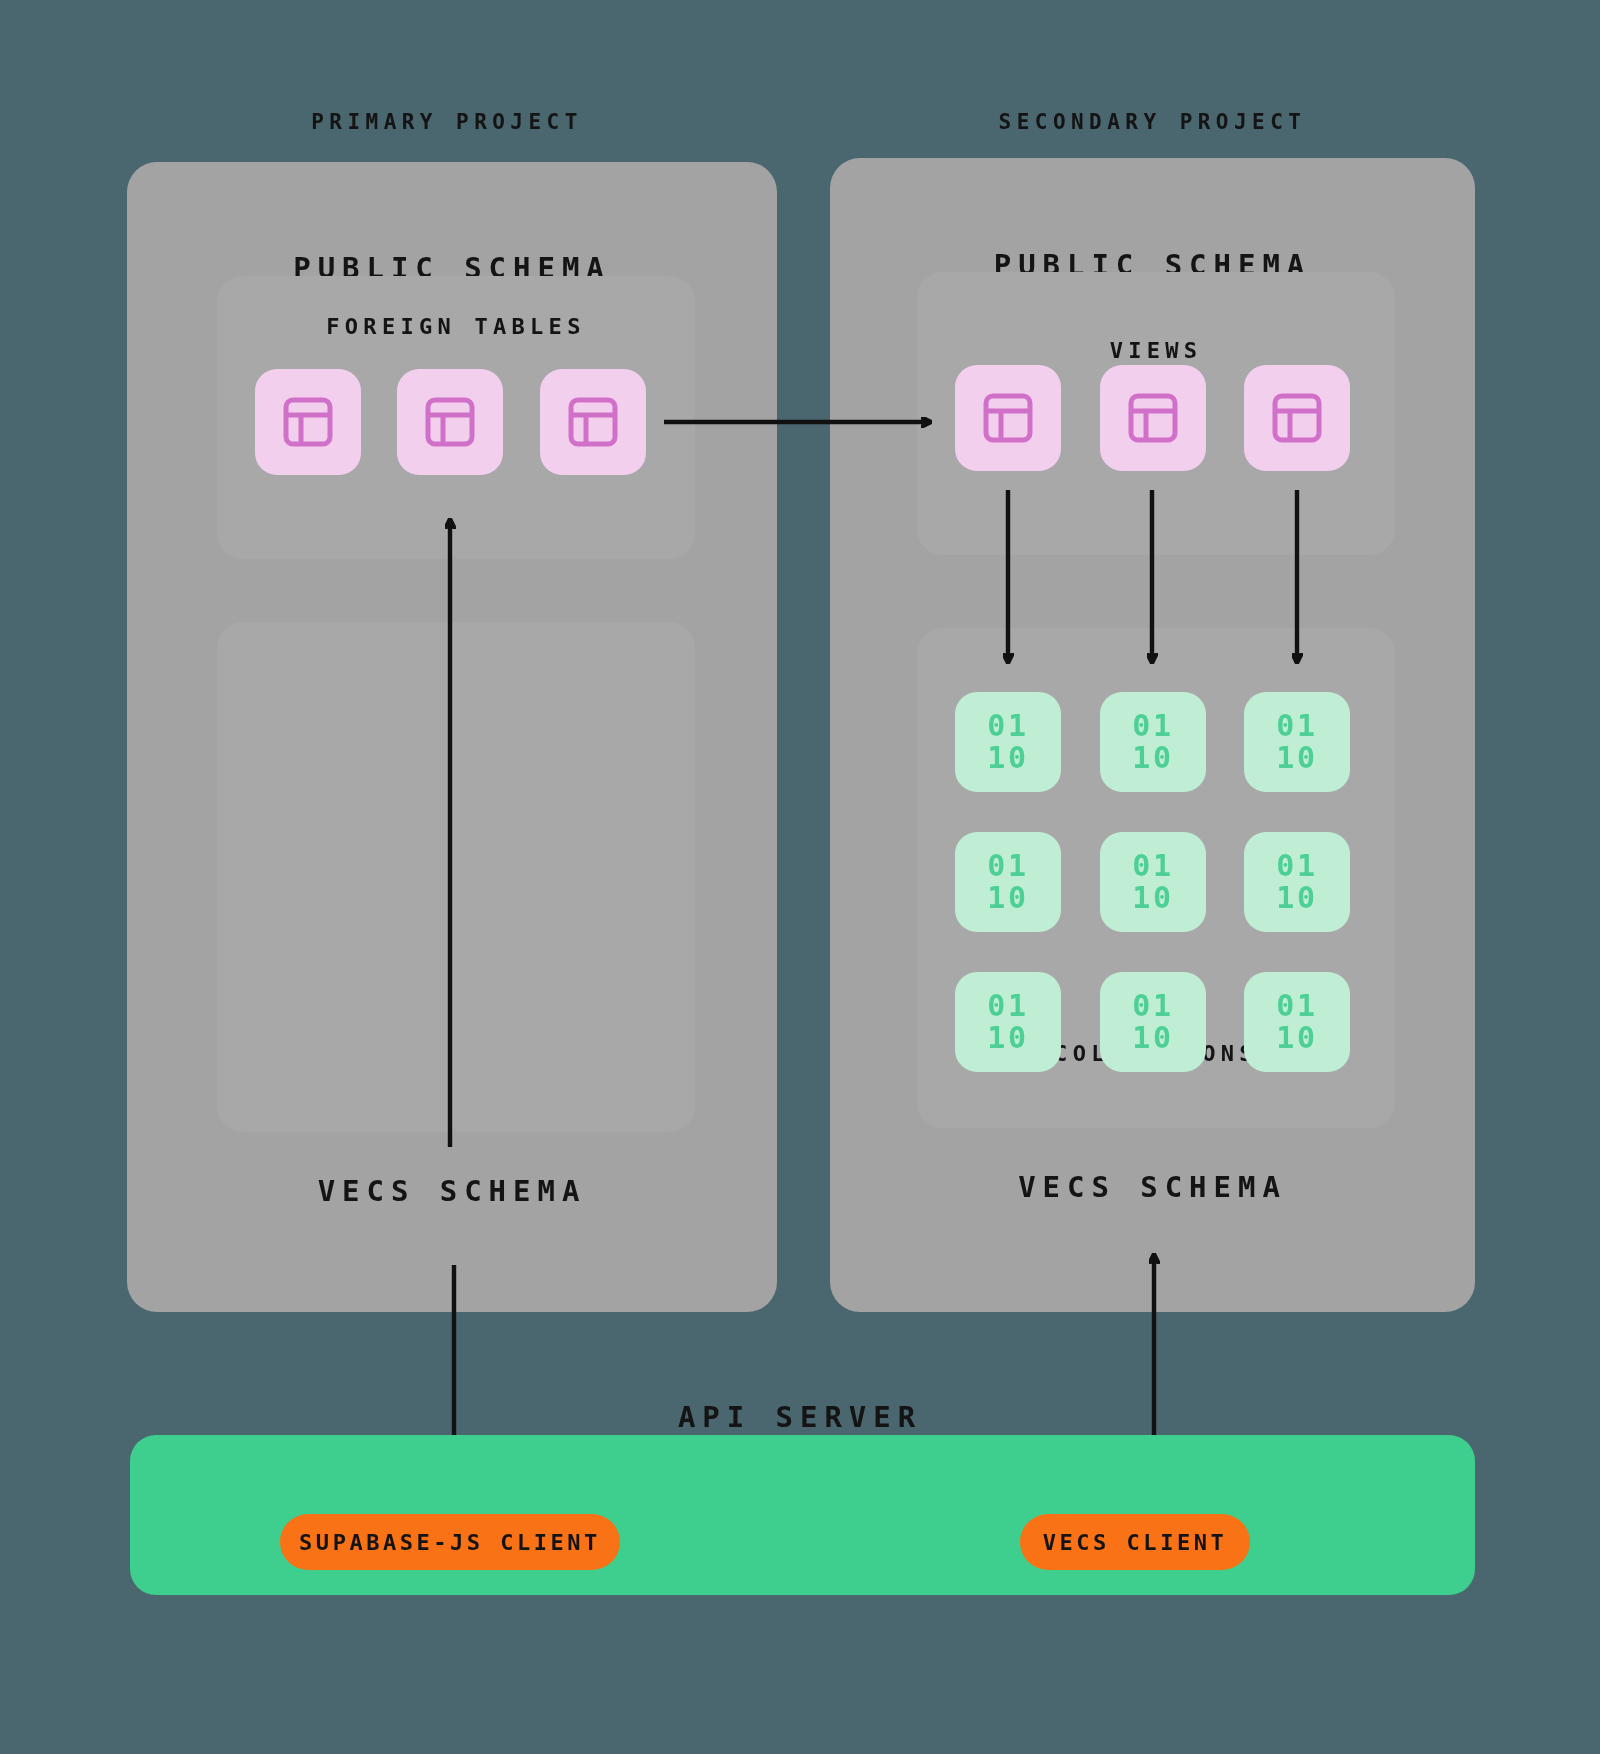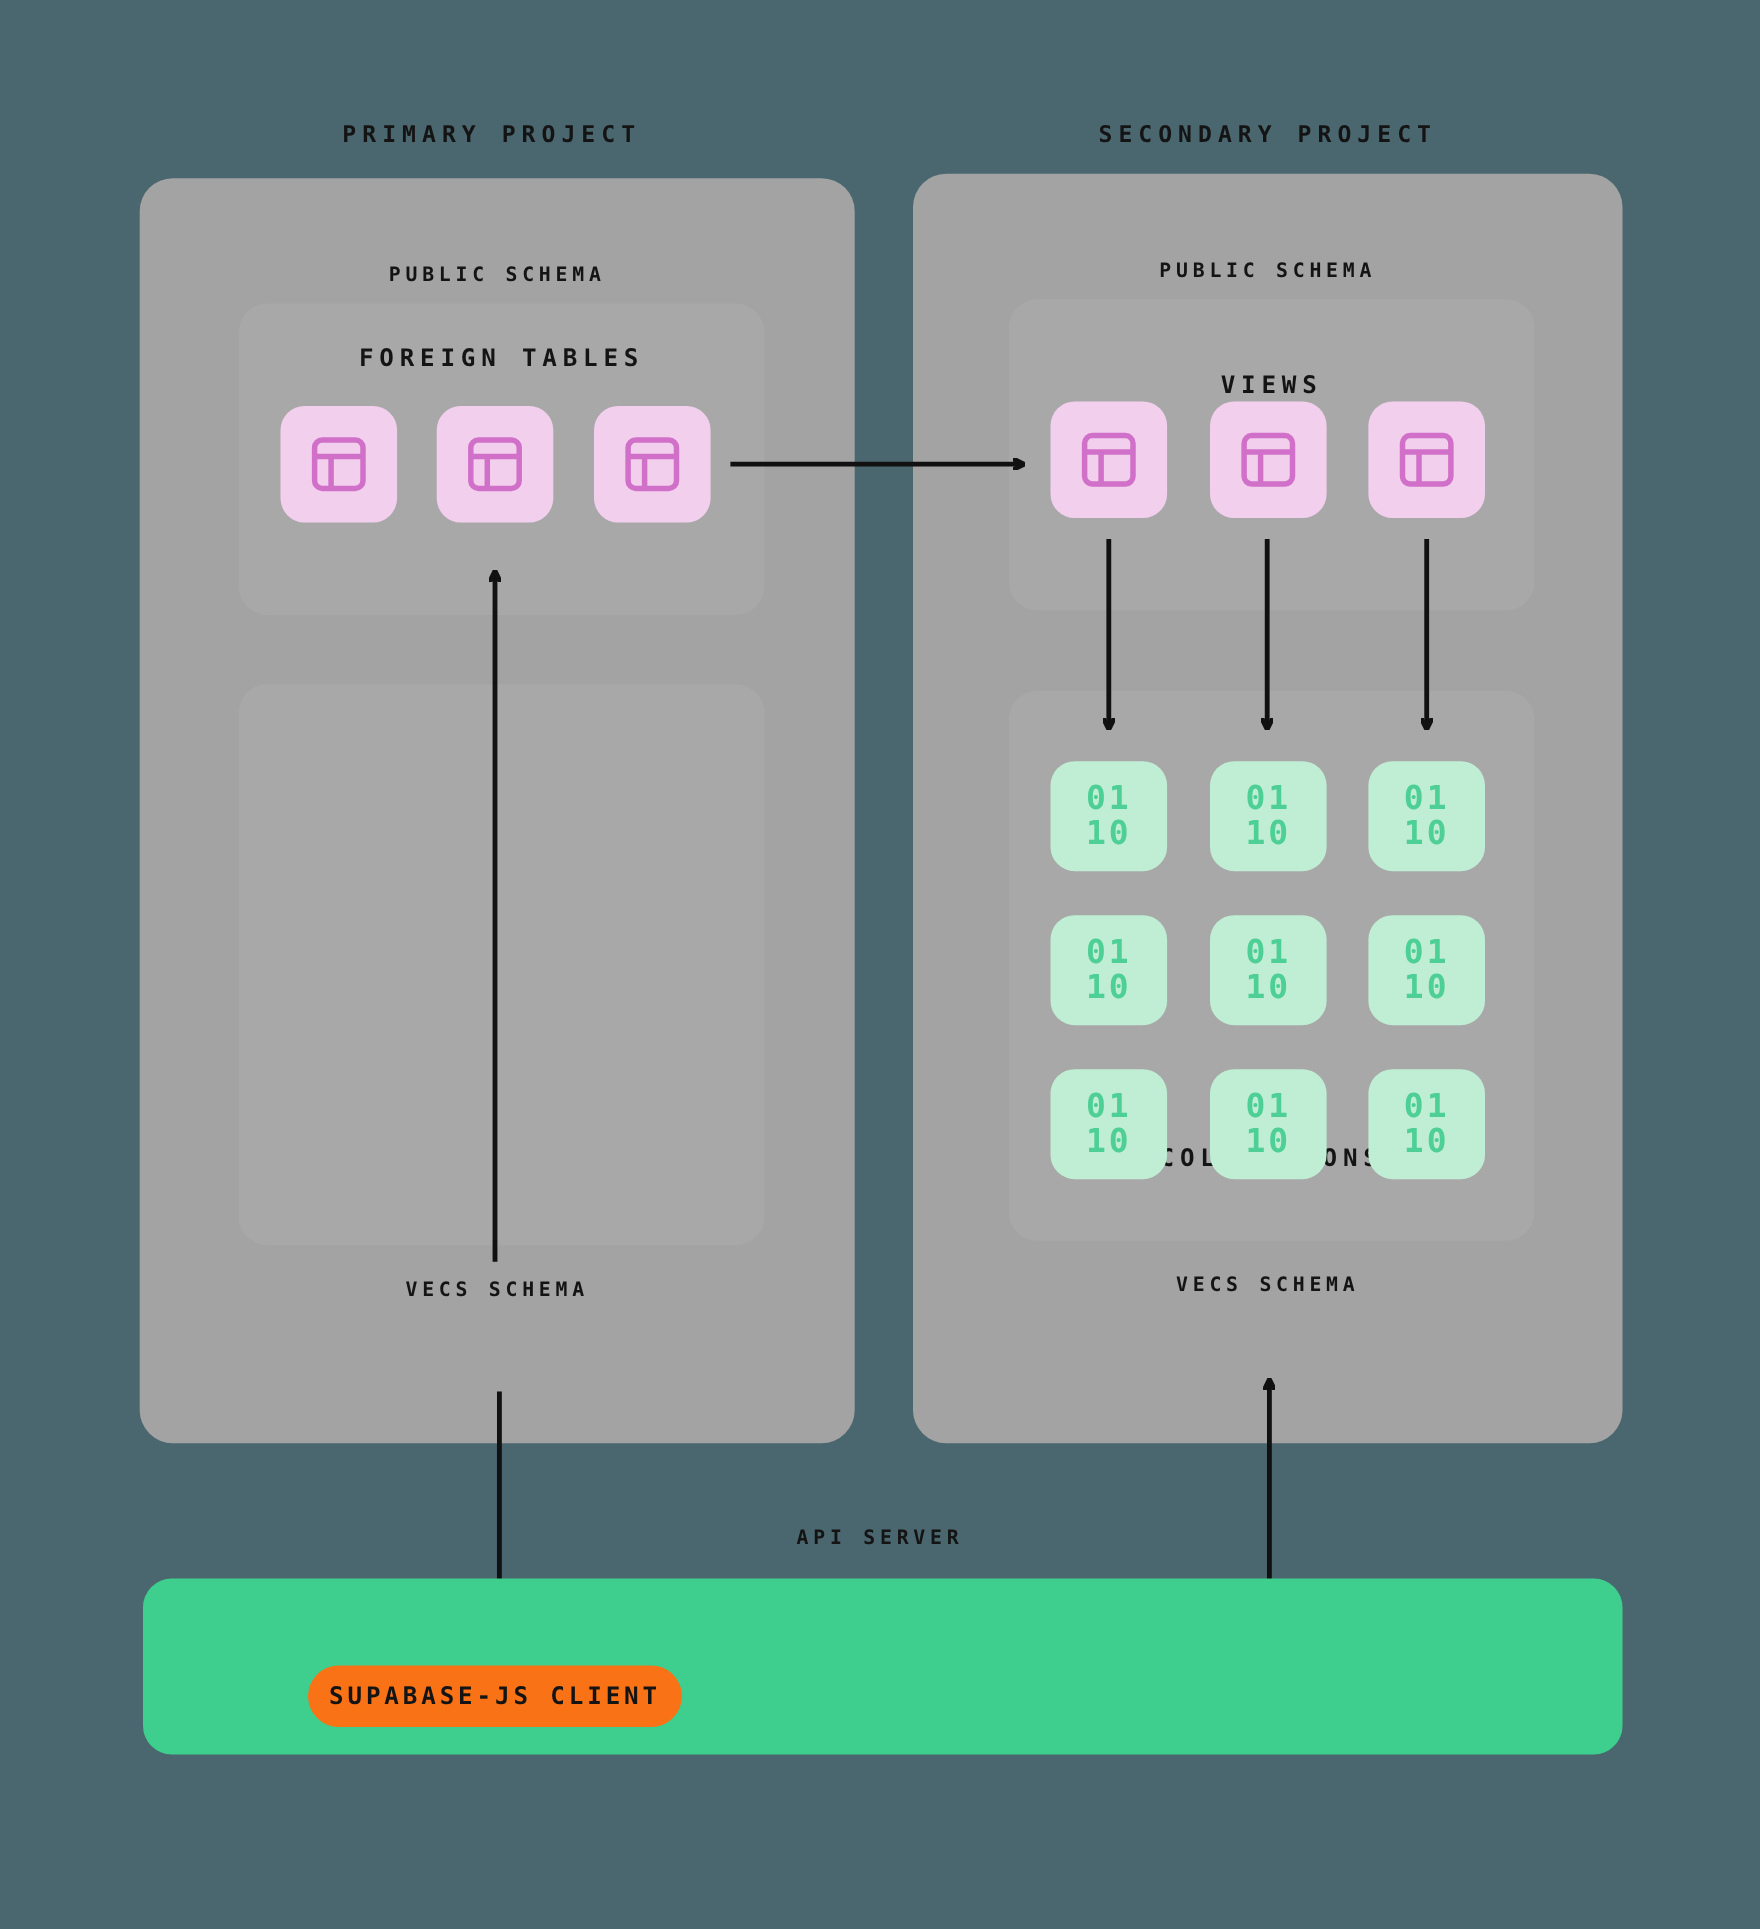--- a/index.html
+++ b/index.html
@@ -24,21 +24,21 @@
   .lbl {
     position: absolute;
     color: #141414;
     font-weight: 700;
     letter-spacing: 0.22em;
     white-space: nowrap;
     text-align: center;
     font-family: "DejaVu Sans Mono", "Liberation Mono", monospace;
   }
   .lbl-project { font-size: 21px; letter-spacing: 0.26em; }
-  .lbl-schema  { font-size: 18px; letter-spacing: 0.24em; }
+  .lbl-schema  { font-size: 29px; letter-spacing: 0.24em; margin-top: 12px; }
   .lbl-group   { font-size: 22px; letter-spacing: 0.24em; }
 
   
   .project-panel {
     position: absolute;
     background: #a3a3a3;
     border-radius: 30px;
   }
   .inner-box {
     position: absolute;
@@ -264,15 +264,16 @@
       <line x1="1154" y1="1488" x2="1154" y2="1255" stroke="#111111" stroke-width="4.4" marker-end="url(#ah)"></line>
     </g>
   </svg>
 
   <div class="lbl lbl-schema" style="left:400px; top:1388px; width:800px;">API SERVER</div>
 
   <div id="api-bar" style="left:130px; top:1435px; width:1345px; height:160px;">
 
     <div class="client-pill" style="left:150px; top:79px; width:340px; height:56px;">SUPABASE-JS CLIENT</div>
 
+    <div class="client-pill" style="left:890px; top:79px; width:230px; height:56px;">VECS CLIENT</div>
   </div>
 
 </div>
 
 </body></html>

